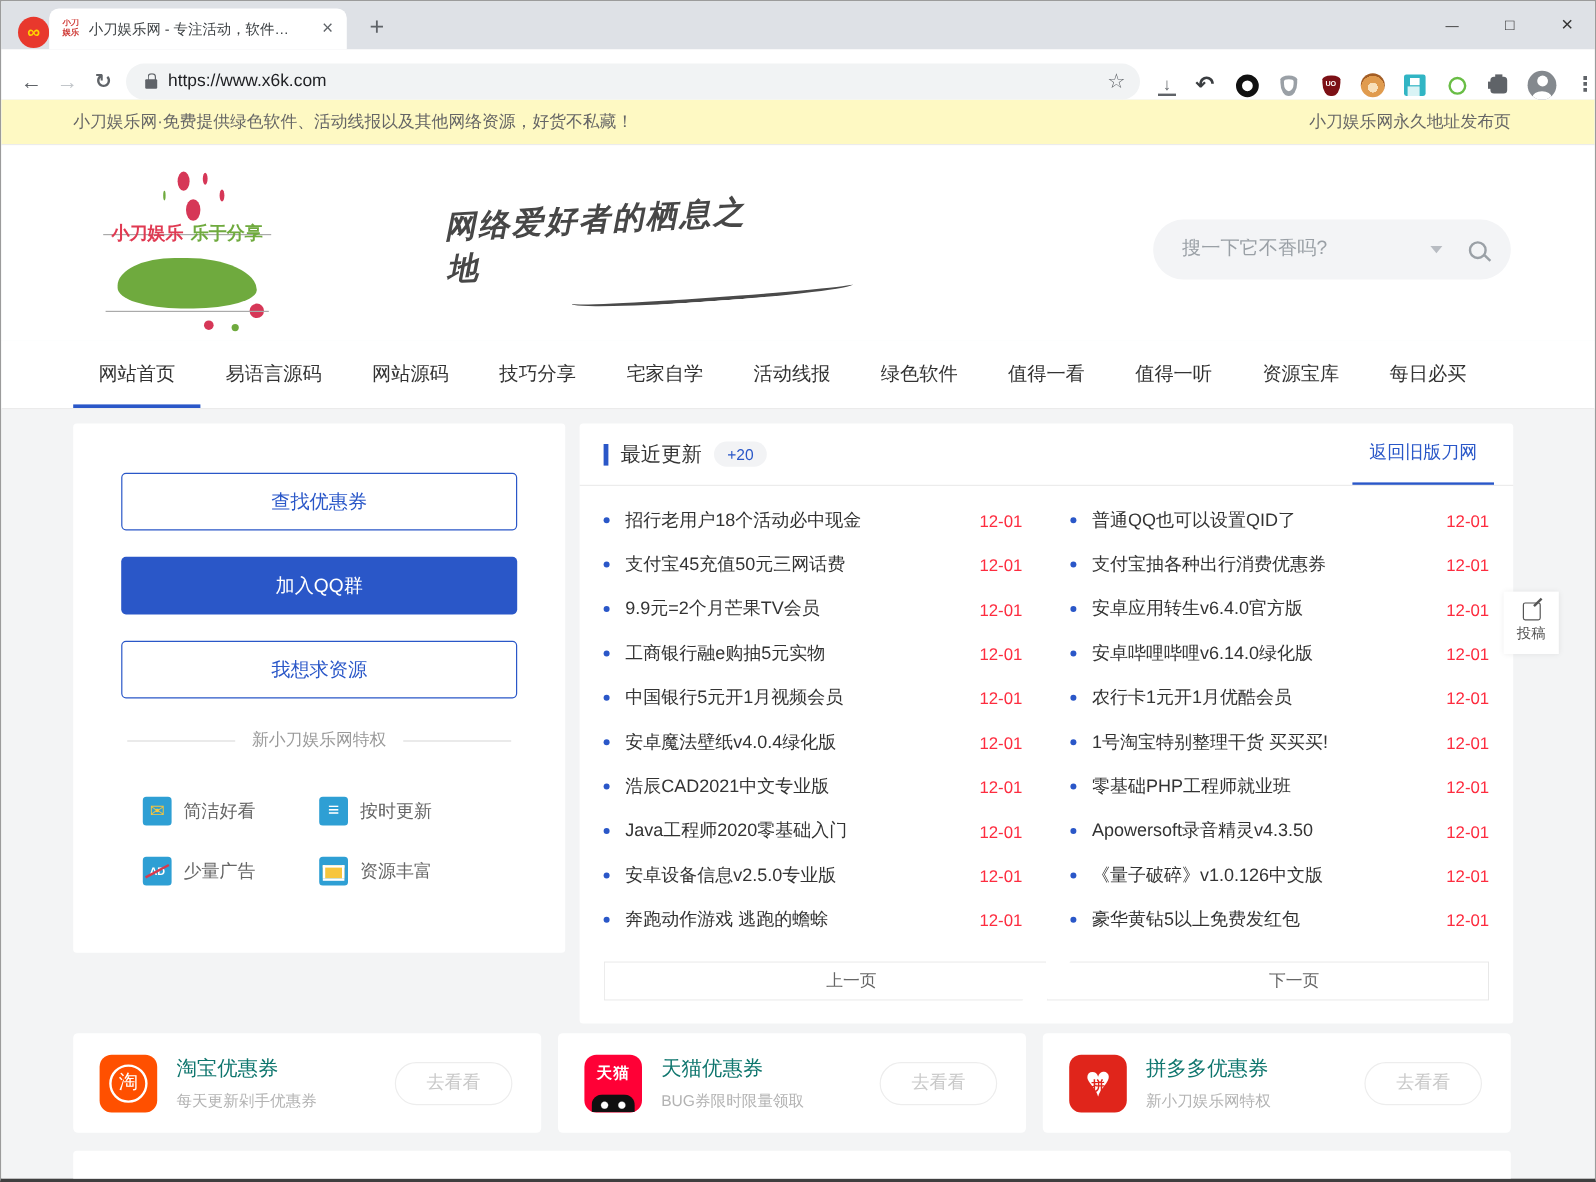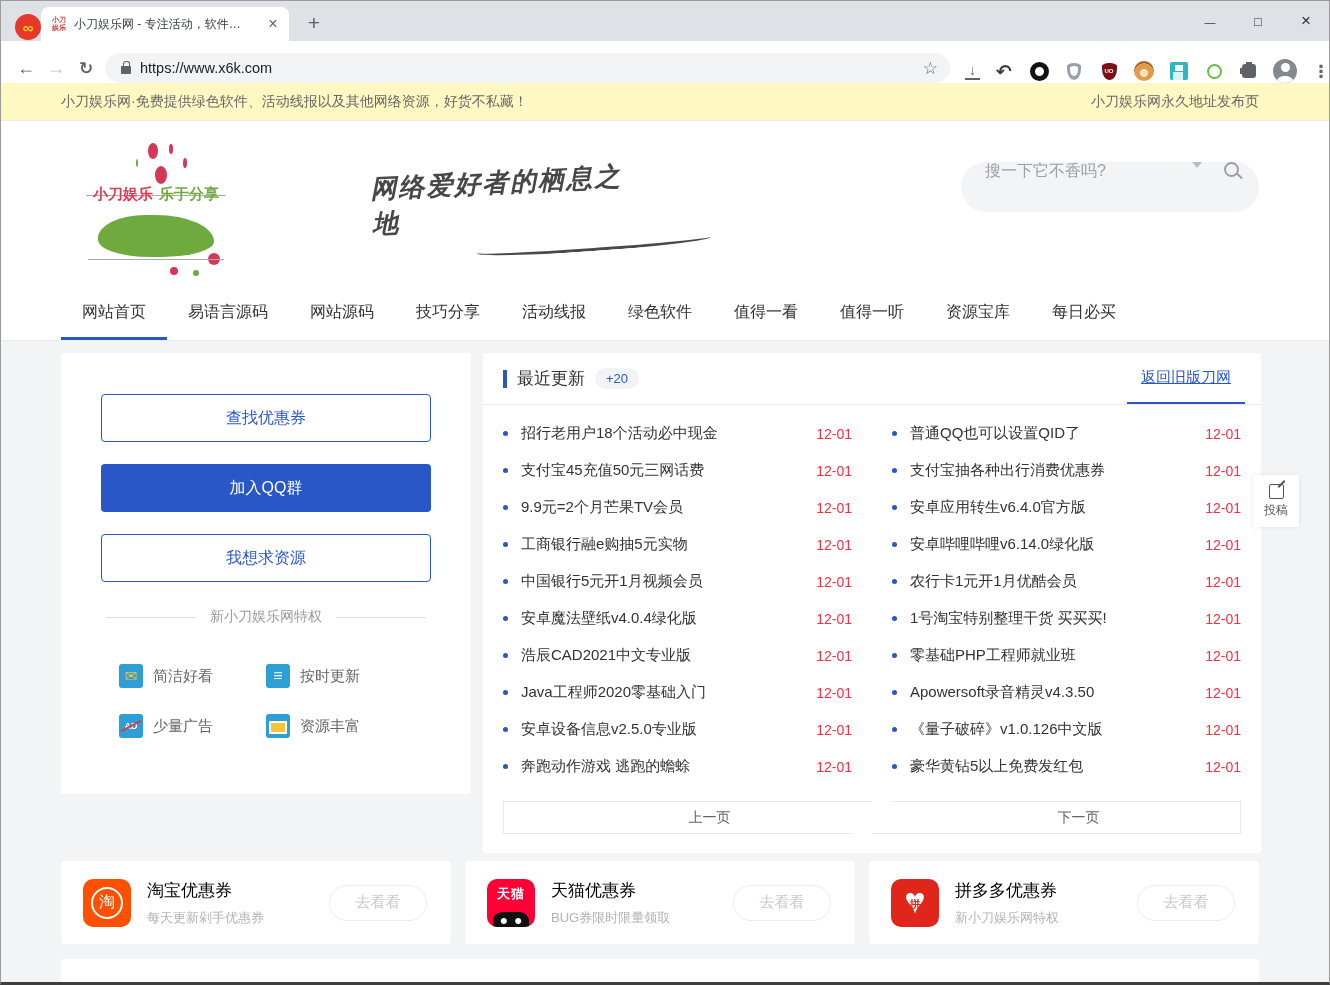--- a/index.html
+++ b/index.html
@@ -101,22 +101,22 @@
     border-radius:45% 55% 50% 50% / 60% 70% 40% 45%; }
   .logo-blob::before { content:""; position:absolute; right:-6px; bottom:-8px; width:12px; height:12px;
     background:#d63757; border-radius:50%; box-shadow: -18px 14px 0 -3px #6faa3e, -40px 12px 0 -2px #d63757; }
 
   .slogan-wrap { position:absolute; left:370px; top:44px; width:270px; }
   .slogan { font-family:"DejaVu Serif", serif; font-style:italic; font-weight:bold; font-size:26px;
     color:#474747; letter-spacing:2px; transform:rotate(-3deg); display:inline-block; }
   .slogan-underline { width:235px; height:12px; border-bottom:3px solid #4a4a4a; border-radius:50%;
     margin:4px 0 0 105px; transform:rotate(-4deg); }
 
-  .searchbar { position:absolute; right:70px; top:41px; width:298px; height:50px; background:#f3f4f6;
-    border-radius:25px; display:flex; align-items:flex-start; padding:0 20px 0 24px; }
+  .searchbar { position:absolute; right:70px; top:62px; width:298px; height:50px; background:#f3f4f6;
+    border-radius:25px; display:flex; align-items:center; padding:0 20px 0 24px; }
   .search-input { flex:1; border:none; background:transparent; outline:none; font-size:16px;
     color:#333; font-family:inherit; }
   .search-input::placeholder { color:#9aa0a6; }
   .caret-down-icon { width:0; height:0; border-left:5px solid transparent; border-right:5px solid transparent;
     border-top:6px solid #b8bcc2; margin-right:22px; }
   .magnifier-icon { width:15px; height:15px; border:2px solid #9aa0a6; border-radius:50%; position:relative; }
   .magnifier-icon::after { content:""; position:absolute; width:7px; height:2px; background:#9aa0a6;
     right:-6px; bottom:-2px; transform:rotate(45deg); }
 
   .mainnav { height:57px; background:#fff; display:flex; align-items:stretch; padding:0 60px;
@@ -152,33 +152,33 @@
   .fi.laptop::after { content:""; position:absolute; bottom:4px; width:18px; height:2px; background:#fff; }
 
   .recent-card { height:500px; }
   .recent-head { height:52px; display:flex; align-items:center; padding:0 0 0 20px;
     border-bottom:1px solid #ececec; }
   .blue-bar { width:4px; height:18px; background:var(--accent); margin-right:10px; }
   .recent-title { font-size:17px; color:#333; }
   .recent-badge { margin-left:10px; background:#f2f3f5; color:var(--accent); font-size:13px;
     padding:3px 11px; border-radius:12px; }
   .old-link { margin-left:auto; color:var(--accent); font-size:15px; height:100%; display:flex;
-    align-items:center; border-bottom:2px solid var(--accent); padding:0 14px; margin-right:16px; cursor:pointer;text-decoration:underline; }
+    align-items:center; border-bottom:2px solid var(--accent); padding:0 14px; margin-right:16px; cursor:pointer; }
   .recent-cols { display:grid; grid-template-columns:1fr 1fr; column-gap:40px; padding:10px 20px 6px; }
   .recent-item { display:flex; align-items:center; height:37px; font-size:15px; color:#333; cursor:pointer; }
   .bullet-icon { width:5px; height:5px; background:var(--accent); border-radius:50%; margin-right:13px; flex:none; }
   .recent-item .t { flex:1; white-space:nowrap; overflow:hidden; text-overflow:ellipsis; }
   .recent-item .d { color:var(--date_red); font-size:14px; margin-left:10px; flex:none; }
   .pager { display:grid; grid-template-columns:1fr 1fr; padding:10px 20px 20px; }
   .page-btn { height:33px; display:flex; align-items:center; justify-content:center; font-size:14px;
     color:#666; background:#fff; box-shadow: inset 0 0 0 1px #e8e8e8; cursor:pointer;padding-left:44px; }
   .page-btn.prev { clip-path: polygon(0 0, 100% 0, calc(100% - 20px) 100%, 0 100%); }
   .page-btn.next { clip-path: polygon(20px 0, 100% 0, 100% 100%, 0 100%); }
 
-  .fab { position:absolute; left:1252px; top:474px; width:46px; height:52px; background:#fff;
+  .fab { position:absolute; left:1252px; top:492px; width:46px; height:52px; background:#fff;
     display:flex; flex-direction:column; align-items:center; justify-content:center; gap:3px;
     font-size:12px; color:#555; box-shadow:0 0 5px rgba(0,0,0,.08); cursor:pointer; }
   .edit-icon { width:15px; height:15px; border:1.5px solid #555; border-radius:2px; position:relative; }
   .edit-icon::after { content:""; position:absolute; right:-3px; top:-2px; width:9px; height:2px;
     background:#555; transform:rotate(-45deg); }
 
   .coupons { display:grid; grid-template-columns:1fr 1fr 1fr; gap:14px; margin-top:8px; }
   .coupon { background:#fff; border-radius:4px; height:83px; display:flex; align-items:center;
     padding:0 24px 0 22px; }
   .brand-ic { width:48px; height:48px; border-radius:10px; margin-right:16px; position:relative;
@@ -188,21 +188,21 @@
     align-items:center; justify-content:center; font-size:16px; color:#fff; }
   .brand-ic.tmall { background:var(--tmall); align-items:flex-start; }
   .tmall .glyph { font-size:13px; font-weight:bold; color:#fff; margin-top:6px; letter-spacing:1px; }
   .tmall::after { content:""; position:absolute; bottom:0; left:6px; right:6px; height:15px;
     border-radius:9px 9px 0 0;
     background: radial-gradient(circle at 30% 60%, #fff 2.5px, transparent 3.5px),
                 radial-gradient(circle at 70% 60%, #fff 2.5px, transparent 3.5px), #101010; }
   .brand-ic.pdd { background:var(--pdd); align-items:center; }
   .pdd::before { content:"♥"; position:absolute; font-size:36px; color:#fff; top:1px; }
   .pdd .glyph { position:relative; font-size:11px; font-weight:bold; color:var(--pdd); margin-top:3px; }
-  .coupon-info .name { font-size:17px; color:#000000; margin-bottom:7px; }
+  .coupon-info .name { font-size:17px; color:#0f766e; margin-bottom:7px; }
   .coupon-info .desc { font-size:13px; color:#b3b3b3; }
   .go-btn { margin-left:auto; width:98px; height:36px; border:1px solid #ededed; border-radius:18px;
     color:#c9c9c9; font-size:15px; display:flex; align-items:center; justify-content:center; cursor:pointer; }
 
   .dl-card { margin-top:15px; background:#fff; border-radius:3px; height:70px;
     padding:16px 20px 0; display:flex; align-items:center; }
 </style>
 </head>
 <body>
 
@@ -287,20 +287,21 @@
   <div class="mainnav">
 
       <div class="nav-item active">网站首页</div>
 
       <div class="nav-item">易语言源码</div>
 
       <div class="nav-item">网站源码</div>
 
       <div class="nav-item">技巧分享</div>
 
+      <div class="nav-item">宅家自学</div>
 
       <div class="nav-item">活动线报</div>
 
       <div class="nav-item">绿色软件</div>
 
       <div class="nav-item">值得一看</div>
 
       <div class="nav-item">值得一听</div>
 
       <div class="nav-item">资源宝库</div>

